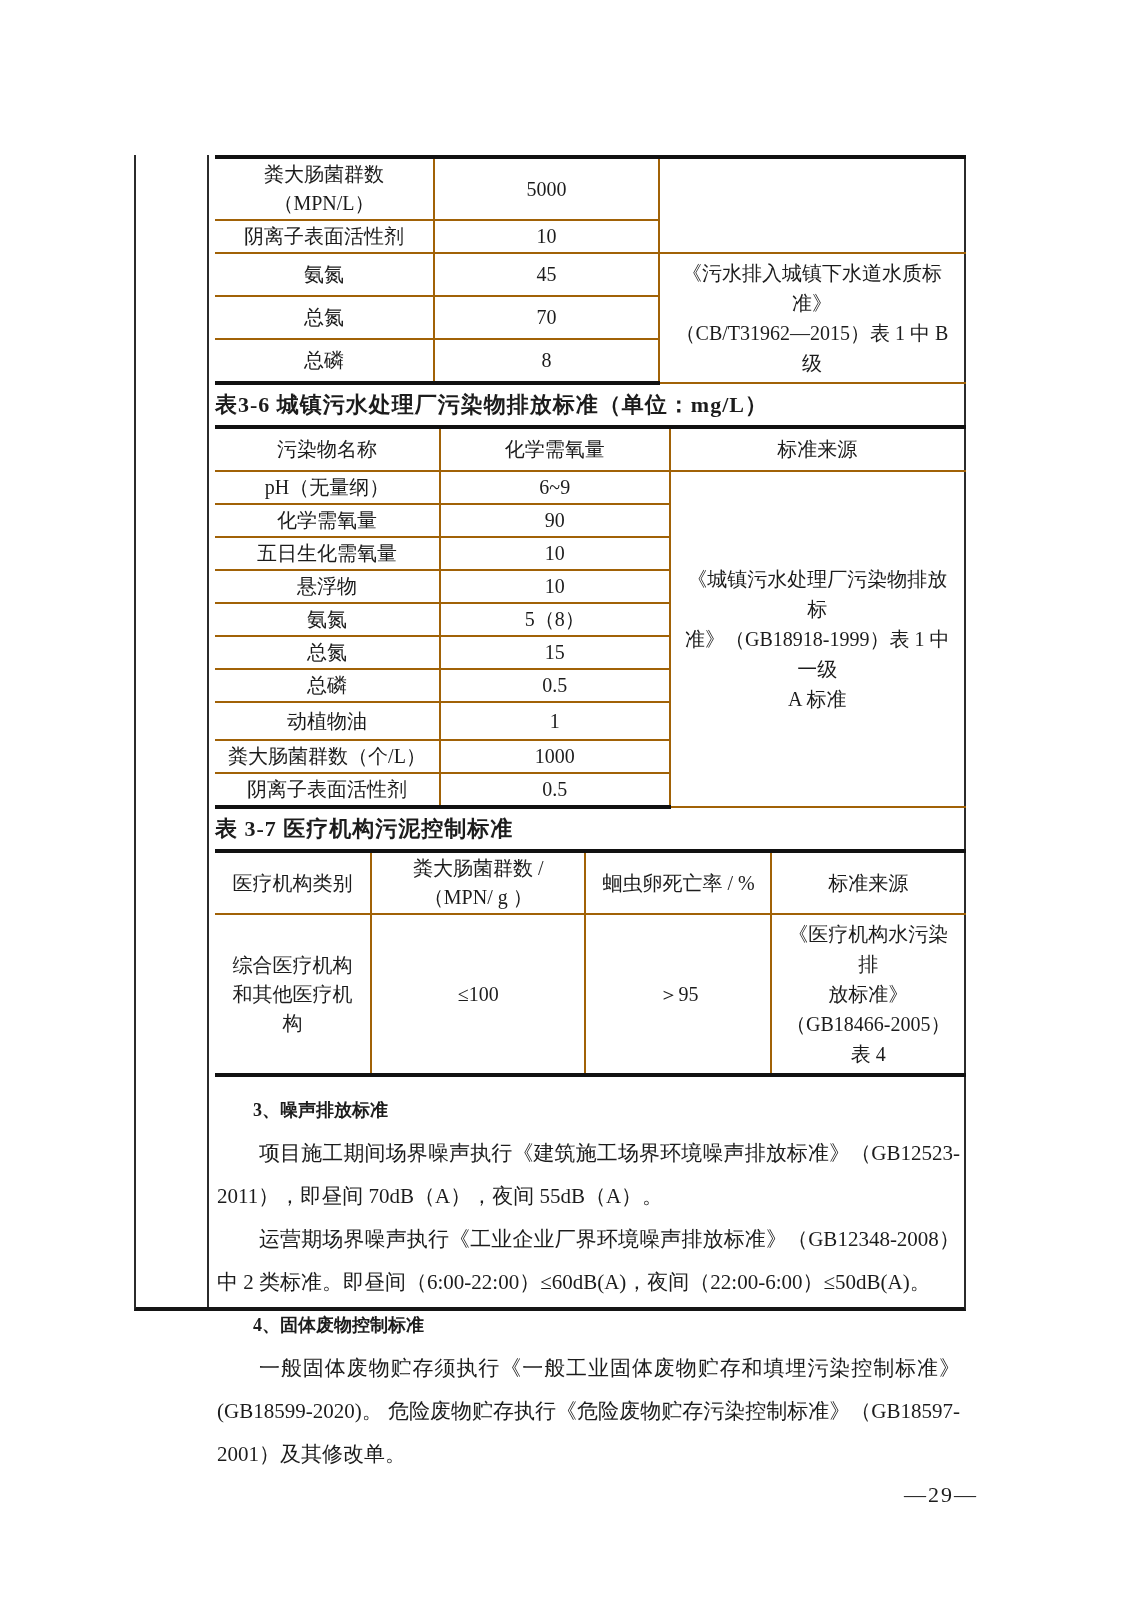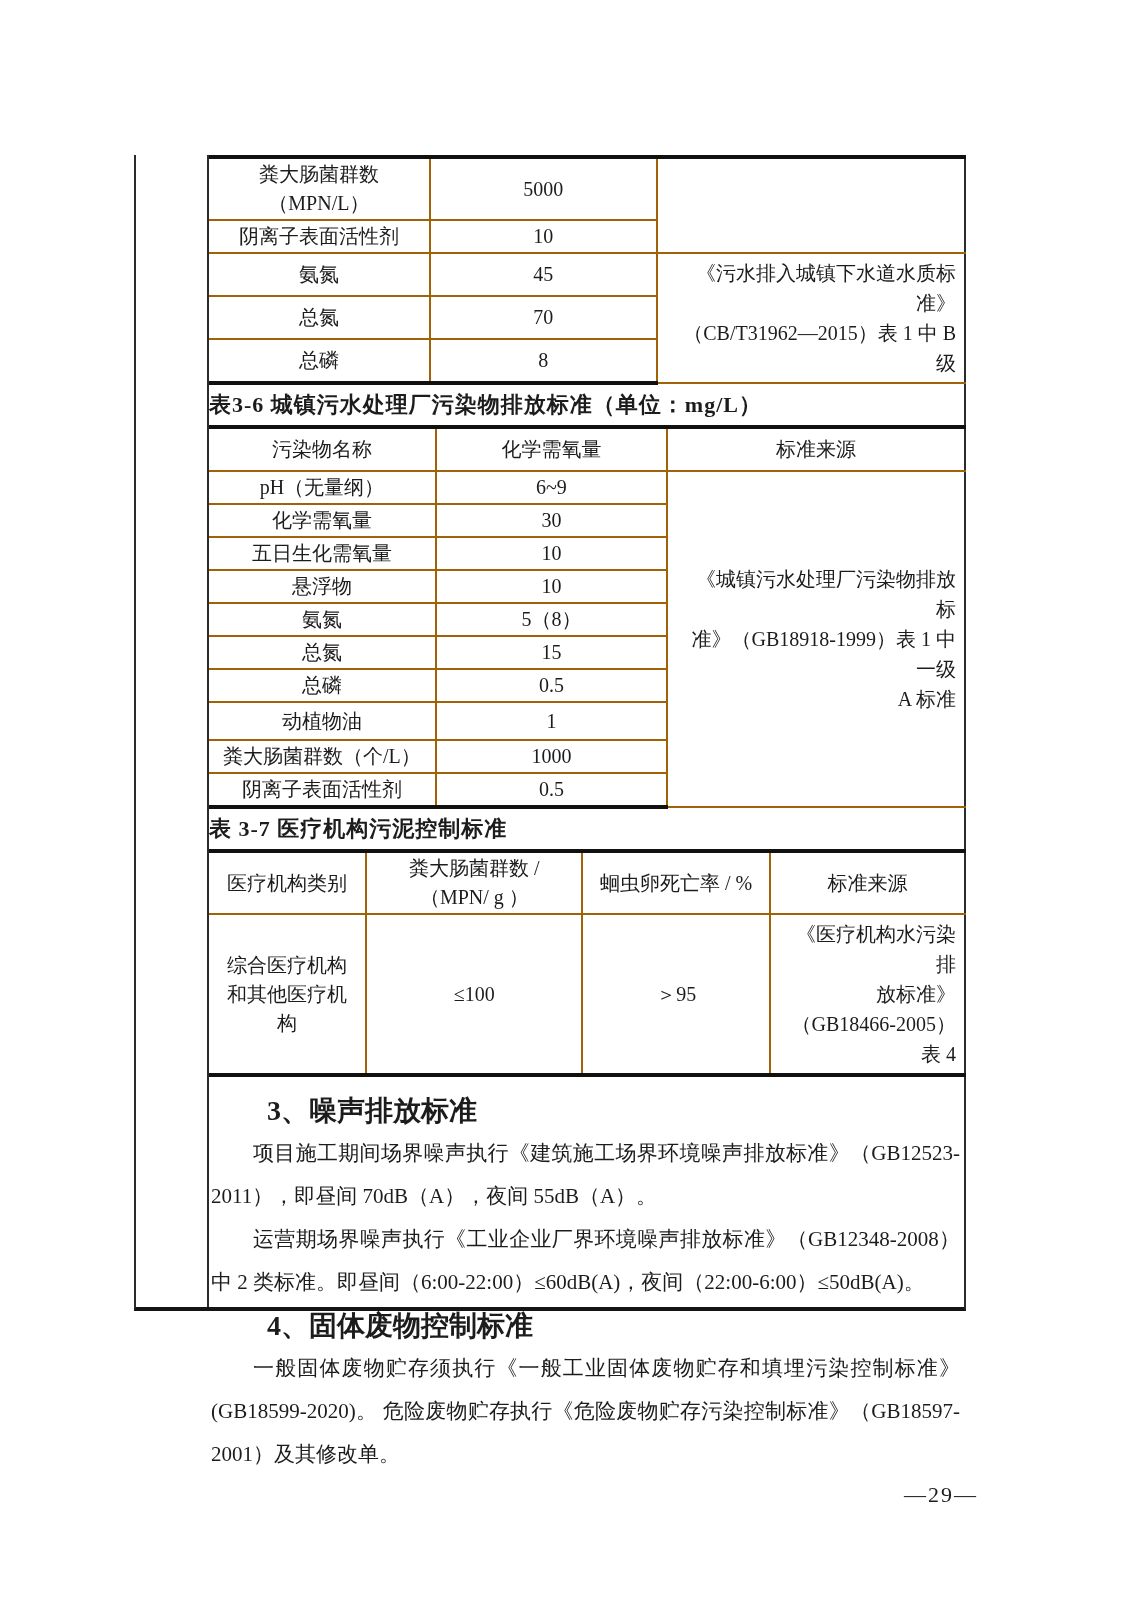--- a/index.html
+++ b/index.html
@@ -18,55 +18,56 @@
     border-right:2px solid #2b2b2b;
     border-bottom:4px solid #151515;
   }
   .margin-divider {
     position:absolute; left:71px; top:0; bottom:0;
     width:2px; background:#2b2b2b;
   }
   .content {
     position:absolute; left:73px; top:0;
     width:757px;
+    padding-left:6px;
   }
   table {
     width:100%;
     border-collapse:collapse;
     table-layout:fixed;
   }
   td, th {
     border:2px solid #a16207;
     text-align:center;
     vertical-align:middle;
     font-size:20px;
     font-weight:normal;
     padding:1px 4px;
     white-space:pre-line;
     line-height:1.45;
   }
   .t-top td, .t-top th { border-top:4px solid #111; }
   .t-bot td, .t-bot th { border-bottom:4px solid #111; }
   table .first-col { border-left:none; }
   table .last-col  { border-right:2px solid #2b2b2b; }
-  .src-cell { font-size:20px; line-height:1.5; padding:4px 8px;text-align:right; }
+  .src-cell { font-size:20px; line-height:1.5; padding:4px 8px; }
   .table-title {
     height:40px; line-height:40px;
     text-align:left;
     font-weight:bold; font-size:22px;
     letter-spacing:1px;
   }
   .textblock {
     padding:12px 6px 0 2px;
     font-size:21px;
     line-height:43px;
     text-align:justify;
   }
   .textblock h3 {
-    font-size:28px; font-weight:bold;
+    font-size:18px; font-weight:bold;
     text-indent:2em; line-height:43px;
   }
   .textblock p {
     text-indent:2em;
   }
   .page-number {
     position:absolute; left:884px; top:1482px;
     font-size:22px; letter-spacing:2px;margin-left:20px;
   }
 </style>
@@ -128,21 +129,21 @@
       </tr>
       <tr style="height:30px">
         <td class="first-col">pH（无量纲）</td>
         <td>6~9</td>
         <td class="last-col src-cell" rowspan="10">《城镇污水处理厂污染物排放标
 准》（GB18918-1999）表 1 中一级
 A 标准</td>
       </tr>
       <tr style="height:30px">
         <td class="first-col">化学需氧量</td>
-        <td>30</td>
+        <td>90</td>
       </tr>
       <tr style="height:30px">
         <td class="first-col">五日生化需氧量</td>
         <td>10</td>
       </tr>
       <tr style="height:30px">
         <td class="first-col">悬浮物</td>
         <td>10</td>
       </tr>
       <tr style="height:30px">

